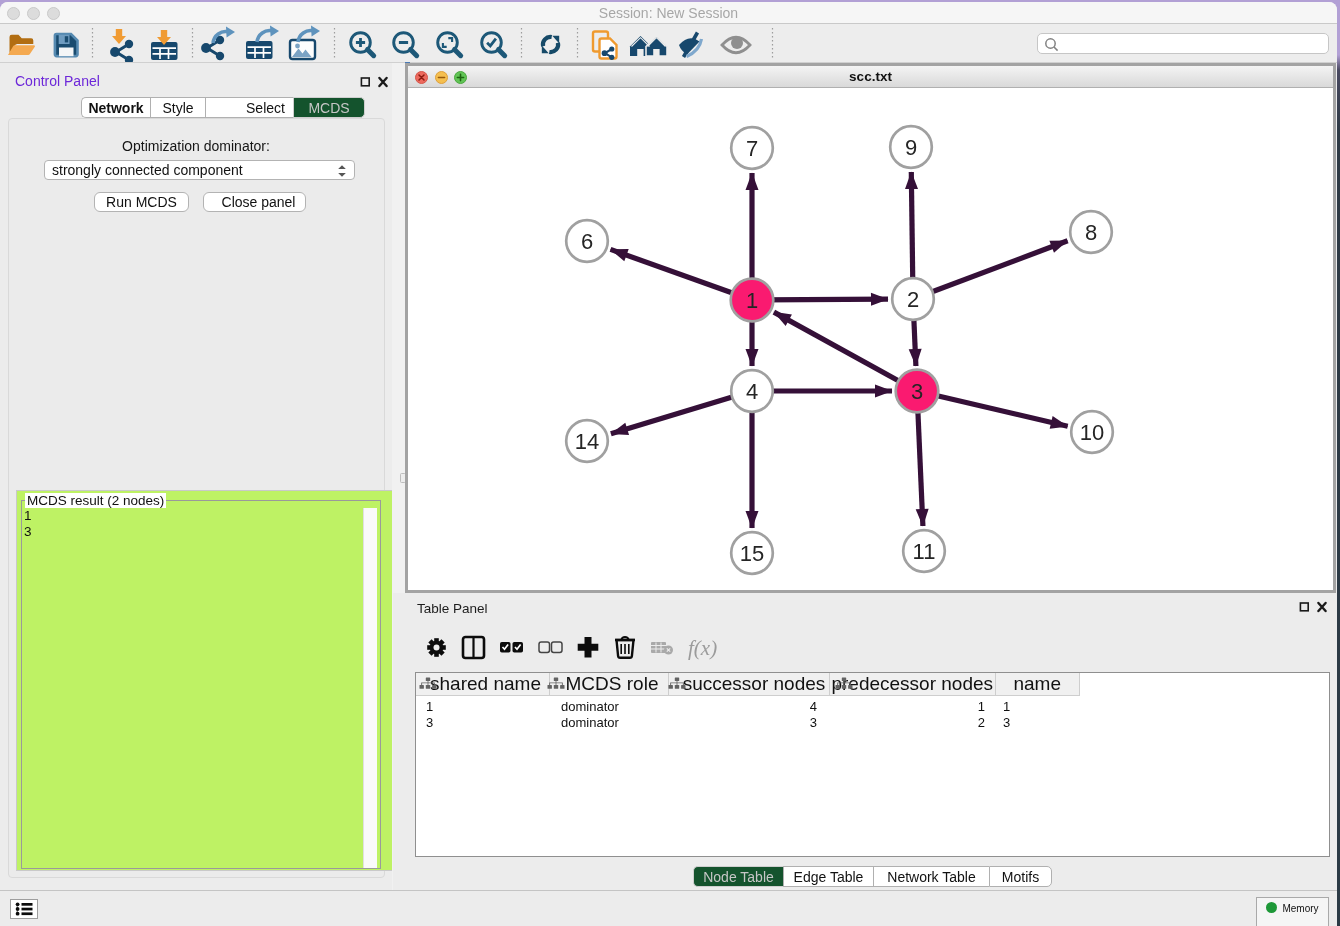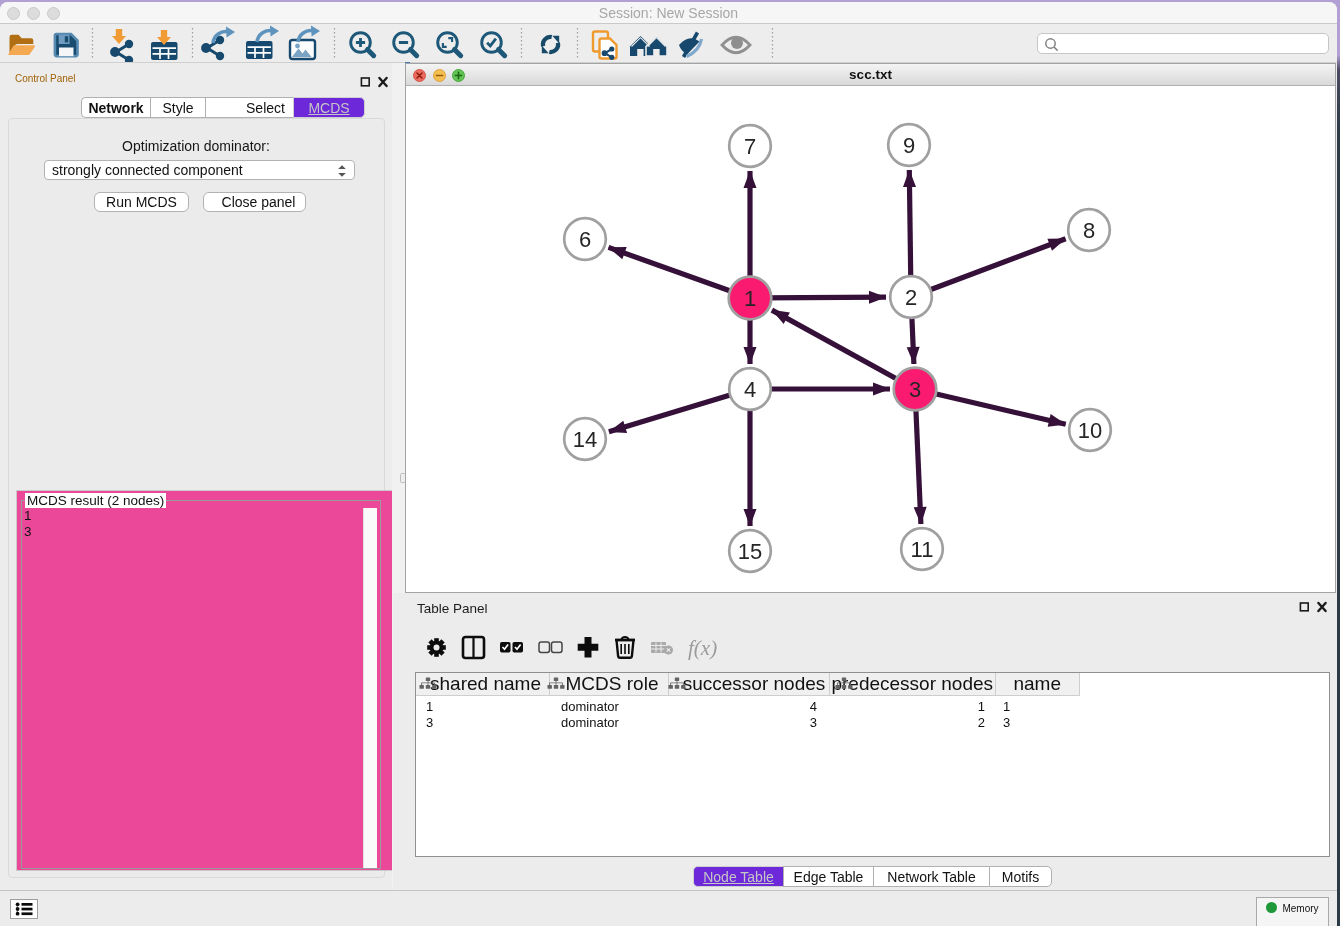--- a/index.html
+++ b/index.html
@@ -17,39 +17,39 @@
         background:#dcdcdc; border:1px solid #c9c9c9; }
   #wtitle { position:absolute; top:3px; left:0; width:100%; text-align:center; font-size:14px;
             color:#a7a7a7; }
   
   #toolbar { position:absolute; left:0; top:22px; width:1337px; height:39px; background:#ededed;
              border-bottom:1px solid #d0d0d0; }
   #search { position:absolute; left:1037px; top:9px; width:292px; height:21px; background:#fff;
             border:1px solid #c6c6c6; border-radius:5px; }
   
   #cpanel { position:absolute; left:0; top:61px; width:392px; height:828px; background:#ececec; }
-  #cp-title { position:absolute; left:15px; top:10px; font-size:10px; color:#a16207; }
+  #cp-title { position:absolute; left:15px; top:10px; font-size:14px; color:#6d28d9; }
   #cp-body { position:absolute; left:8px; top:55px; width:377px; height:760px; background:#ebebeb;
              border:1px solid #d9d9d9; border-radius:4px; }
   .tabrow { position:absolute; display:flex; }
   .tab { height:21px; line-height:20px; font-size:14px; color:#111; background:#fff;
          border:1px solid #b0b0b0; border-right:none; text-align:center; }
   .tab.first { border-radius:5px 0 0 5px; }
   .tab.last { border-radius:0 5px 5px 0; border-right:1px solid #b0b0b0; }
-  .tab.ghost { background:#6d28d9; color:#c6c6c6; border-color:#cfcfcf;text-decoration:underline; }
+  .tab.ghost { background:#14532d; color:#c6c6c6; border-color:#cfcfcf; }
   
   #statusbar { position:absolute; left:0; top:888px; width:1337px; height:36px; background:#ececec;
                border-top:1px solid #c4c4c4; }
   #memline { position:absolute; left:1256px; top:6px; width:73px; height:33px; background:#f5f5f5;
              border:1px solid #a9a9a9; font-size:10px; text-align:center; line-height:21px; color:#111; }
   #listbtn { position:absolute; left:10px; top:8px; width:28px; height:20px; background:#fff;
              border:1px solid #9e9e9e; }
   
   #netwin { position:absolute; left:405px; top:61px; width:931px; height:530px;
-            border:1px solid #a3a3a3; background:#fff; }
+            border:3px solid #a3a3a3; background:#fff; }
   #nettitle { position:absolute; left:0; top:0; width:100%; height:22px;
               background:linear-gradient(#f4f4f4,#d9d9d9); border-bottom:1px solid #b0b0b0; }
   #nettitle .t { position:absolute; width:100%; text-align:center; top:3px; font-size:13.5px;
                  color:#111; font-weight:bold; }
   .mac { position:absolute; top:5px; width:13px; height:13px; border-radius:50%; }
   
   #tpanel { position:absolute; left:393px; top:591px; width:944px; height:297px; background:#ececec; }
   #tp-title { position:absolute; left:24px; top:8px; font-size:13.5px; color:#1c1c1c; }
   #ttable { position:absolute; left:22px; top:79px; width:915px; height:185px; background:#fff;
             border:1px solid #8f8f8f; }
@@ -202,21 +202,21 @@
     <div id="cp-content">
       <div class="abs" style="left:0; top:75px; width:392px; text-align:center; font-size:14px; color:#151515;">Optimization dominator:</div>
       <div class="abs" style="left:44px; top:97px; width:311px; height:20px; background:#fff; border:1px solid #b3b3b3; border-radius:4px; font-size:14px; color:#111; line-height:19px; padding-left:7px;">strongly connected component
         <svg class="abs" style="right:7px; top:3px;" width="10" height="14" viewBox="0 0 10 14">
           <path d="M1.2,5 L5,1.2 L8.8,5 Z" fill="#555"></path>
           <path d="M1.2,9 L5,12.8 L8.8,9 Z" fill="#555"></path>
         </svg>
       </div>
       <div class="abs" style="left:94px; top:129px; width:95px; height:20px; background:#fff; border:1px solid #b3b3b3; border-radius:6px; font-size:14px; color:#111; text-align:center; line-height:19px;">Run MCDS</div>
       <div class="abs" style="left:203px; top:129px; width:103px; height:20px; background:#fff; border:1px solid #b3b3b3; border-radius:6px; font-size:14px; color:#111; text-align:center; line-height:19px;padding-left:8px;">Close panel</div>
-      <div class="abs" style="left:16px; top:427px; width:426px; height:381px; background:#ec4899; border:1px solid #c9c9c9;">
+      <div class="abs" style="left:16px; top:427px; width:426px; height:381px; background:#bef264; border:1px solid #c9c9c9;">
         <div class="abs" style="left:4px; top:9px; width:360px; height:369px; border:1px solid #9a9a9a;"></div>
         <div class="abs" style="left:8px; top:2px; background:#fff; padding:0 2px; font-size:13.5px; color:#111;">MCDS result (2 nodes)</div>
         <div class="abs" style="left:346px; top:17px; width:14px; height:360px; background:#fafafa; border-left:1px solid #e0e0e0;"></div>
         <div class="abs" style="left:7px; top:17px; font-size:13.5px; color:#111; line-height:16px;">1<br>3</div>
       </div>
     </div>
   </div>
   <div id="vsplit"></div>
   <div class="abs" style="left:400px; top:471px; width:6px; height:10px; background:#ededed; border:1px solid #bdbdbd; border-radius:1.5px;"></div>
   <div class="abs" style="left:866px; top:586px; width:9px; height:6px; background:#ededed; border:1px solid #bdbdbd; border-radius:1.5px;"></div>

